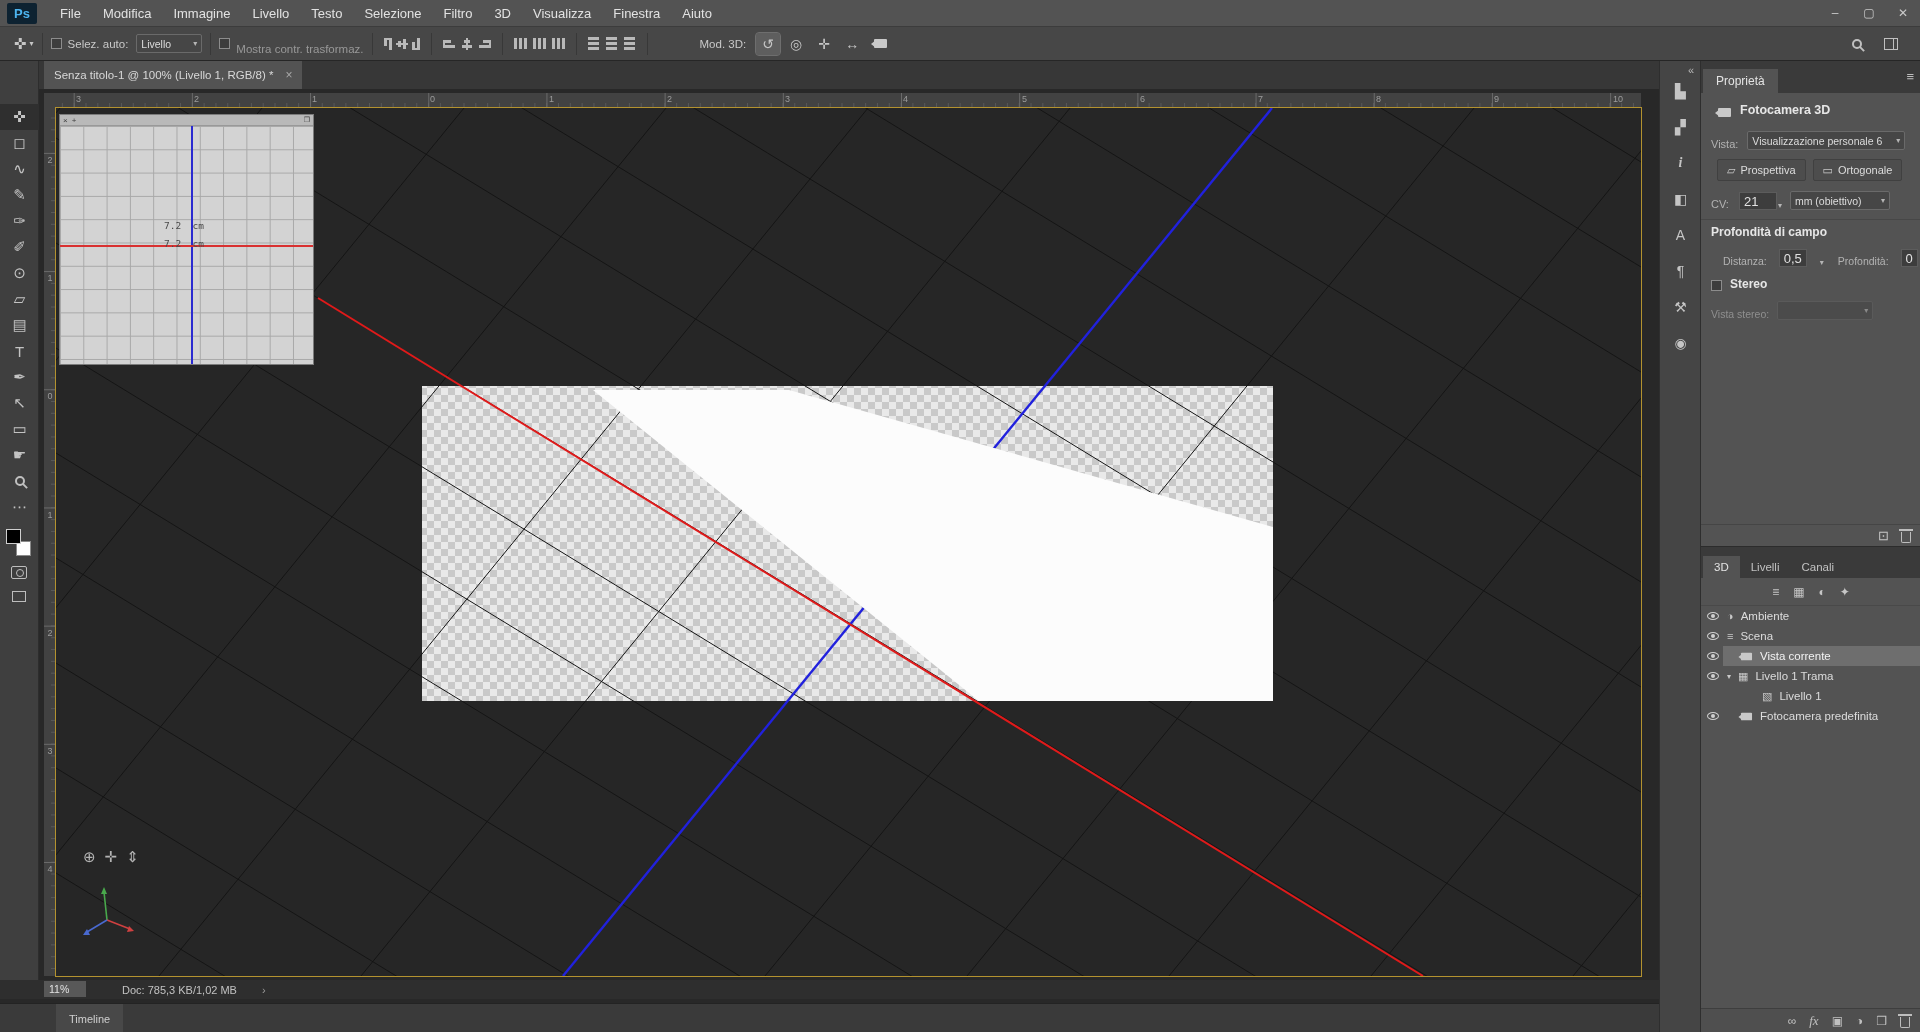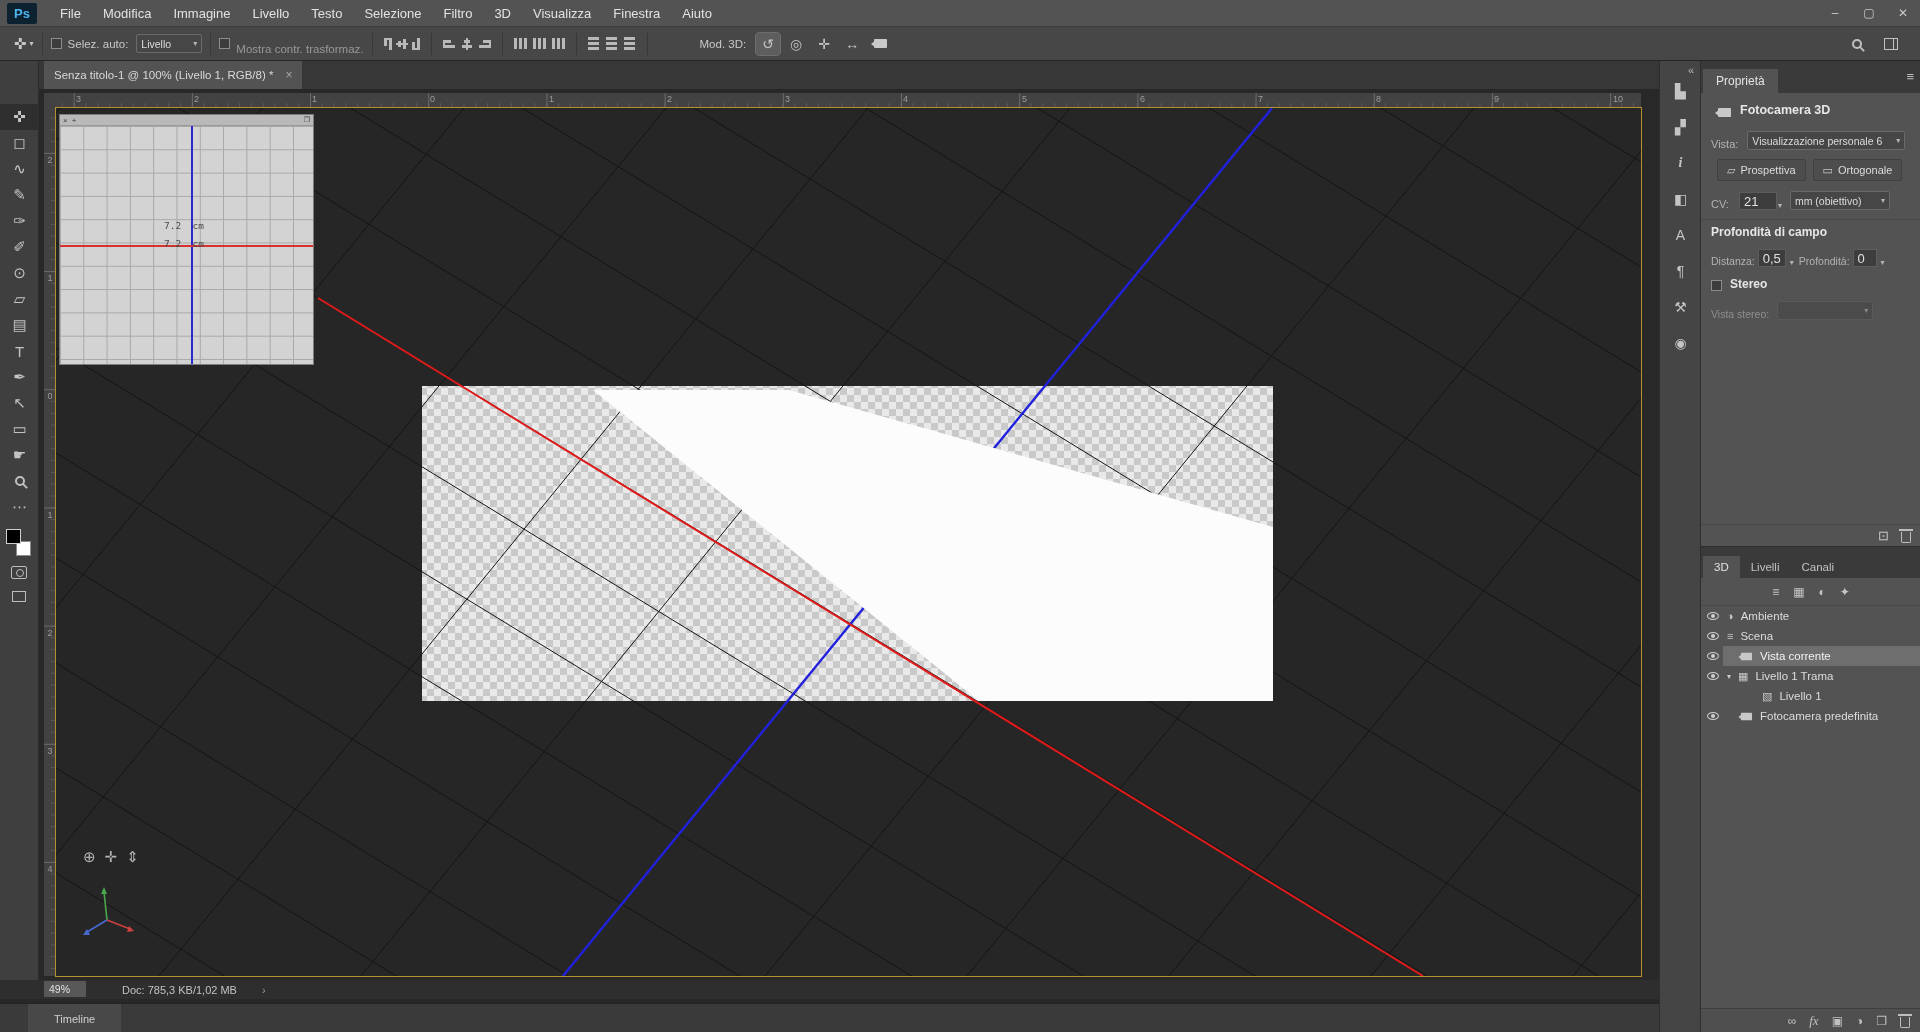--- a/index.html
+++ b/index.html
@@ -122,21 +122,21 @@
   #statusbar { position:absolute; left:0; top:980px; width:1659px; height:19px; background:#2e2e2e;
                display:flex; align-items:center; font-size:11px; color:#c2c2c2; }
   #zoom-field { position:absolute; left:44px; top:1px; width:42px; height:16px; background:#585858;
                 color:#e2e2e2; font-size:10.5px; display:flex; align-items:center; padding-left:5px; }
   #doc-info { position:absolute; left:122px; }
   #status-arrow { position:absolute; left:262px; color:#9a9a9a; }
 
   
   #timeline { position:absolute; left:0; top:1003px; width:1659px; height:29px; background:#3a3a3a;
               border-top:1px solid #232323; }
-  #timeline-tab { position:absolute; left:28px; top:0; height:29px; padding:0 26px; background:#484848;
+  #timeline-tab { position:absolute; left:56px; top:0; height:29px; padding:0 13px; background:#484848;
                   display:flex; align-items:center; font-size:11px; color:#cfcfcf; }
 
   
   #iconstrip { position:absolute; left:1659px; top:61px; width:41px; height:971px; background:#454545;
                border-left:1px solid #2e2e2e; }
   #strip-collapse { height:18px; display:flex; align-items:center; justify-content:flex-end;
                     padding-right:6px; color:#b9b9b9; font-size:11px; }
   .strip-icon { width:41px; height:24px; display:flex; align-items:center; justify-content:center;
                 font-size:14px; color:#c5c5c5; margin-bottom:12px; }
   .strip-icon.info-style { font-family:"Liberation Serif", serif; font-style:italic; font-weight:bold; }
@@ -465,21 +465,21 @@
         <polygon points="26,1 23,8 29,8" fill="#49a94c"></polygon>
         <line x1="29" y1="34" x2="52" y2="43" stroke="#cf4040" stroke-width="1.6"></line>
         <polygon points="56,45 49,46 51,40" fill="#cf4040"></polygon>
         <line x1="29" y1="34" x2="9" y2="46" stroke="#4969cf" stroke-width="1.6"></line>
         <polygon points="5,49 12,49 9,43" fill="#4969cf"></polygon>
       </svg>
     </div>
   </div>
 
   <div id="statusbar">
-    <span id="zoom-field">49%</span>
+    <span id="zoom-field">11%</span>
     <span id="doc-info">Doc: 785,3 KB/1,02 MB</span>
     <span id="status-arrow">›</span>
   </div>
 
   <div id="timeline">
     <div id="timeline-tab">Timeline</div>
   </div>
 
   <div id="iconstrip">
     <div id="strip-collapse">«</div>
@@ -528,21 +528,21 @@
         <span class="mini-caret">▾</span>
         <span class="sel" style="width:100px;margin-left:6px">
           <span>mm (obiettivo)</span>
           <span class="cr">▾</span>
         </span>
       </div>
       <div class="props-divider" style="top:126px"></div>
       <div class="prow" style="top:132px;padding-left:10px">
         <span class="ptitle">Profondità di campo</span>
       </div>
-      <div class="prow" style="top:156px;padding-left:10px;gap:3px">
+      <div class="prow" style="top:156px;padding-left:22px;gap:12px">
         <span class="plabel" style="font-size:10.5px">Distanza:</span>
         <span class="inp" style="width:28px">0,5</span>
         <span class="mini-caret">▾</span>
         <span class="plabel" style="font-size:10.5px">Profondità:</span>
         <span class="inp" style="width:24px">0</span>
         <span class="mini-caret">▾</span>
       </div>
       <div class="prow" style="top:184px;padding-left:10px;gap:8px">
         <span class="cbx"></span>
         <span class="ptitle">Stereo</span>

